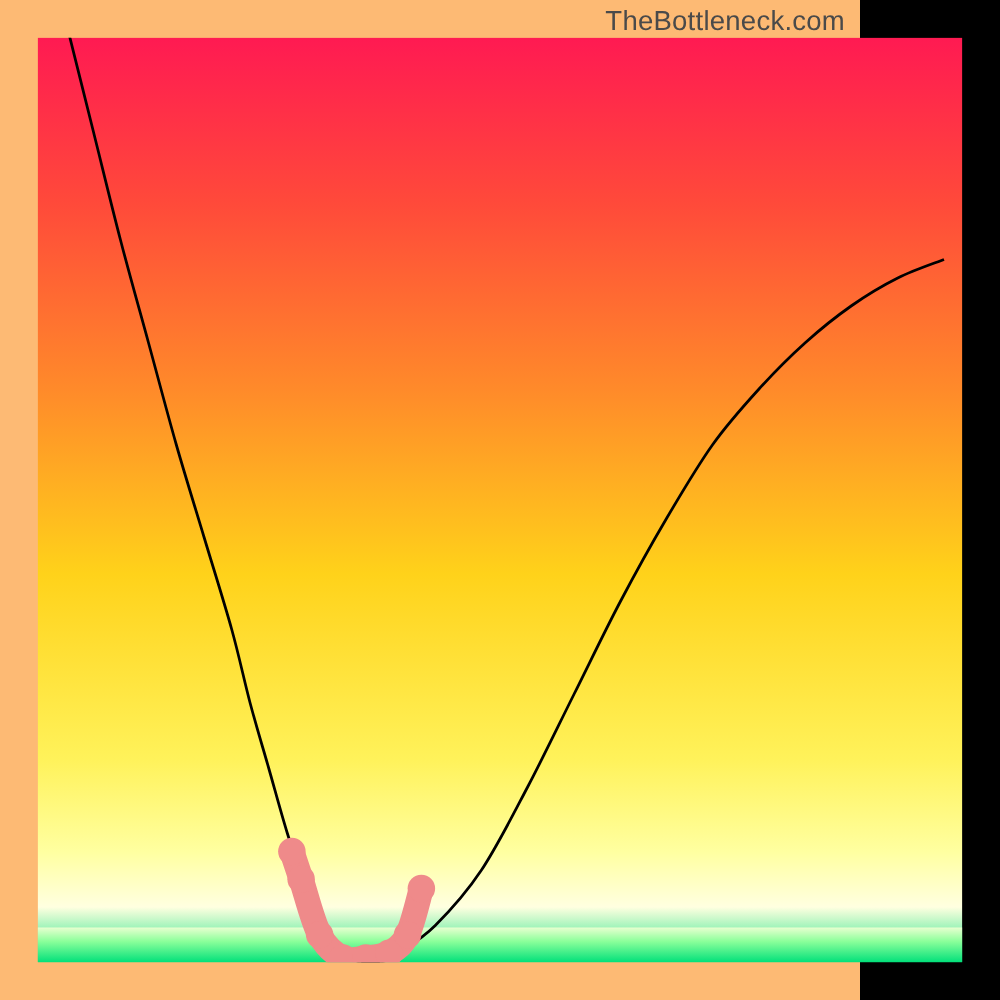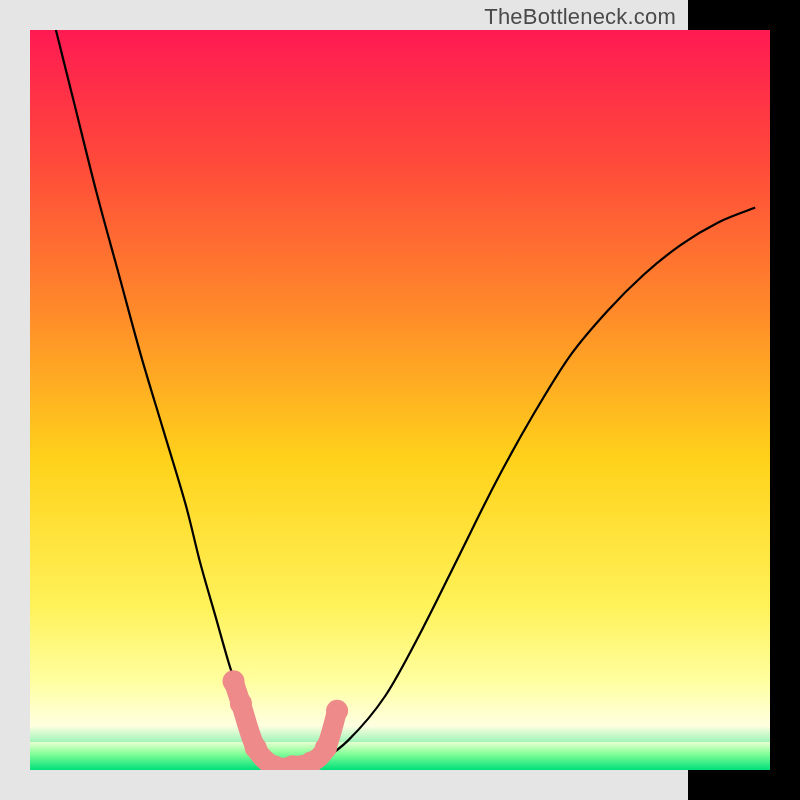--- a/index.html
+++ b/index.html
@@ -1,21 +1,21 @@
 <!DOCTYPE html>
 <html><head>
 <meta charset="utf-8">
 <style>
   * { margin: 0; padding: 0; box-sizing: border-box; }
   html, body { width: 800px; height: 800px; overflow: hidden; background: #000; }
   .frame {
     position: relative;
     width: 688px;
     height: 800px;
-    background: #e5e5e5;
+    background: #fdba74;
   }
   .watermark {
     position: absolute;
     top: 4px;
     right: 12px;
     font-family: Arial, Helvetica, sans-serif;
     font-size: 22px;
     color: #4a4a4a;
     font-weight: 500;
     letter-spacing: 0.2px;

